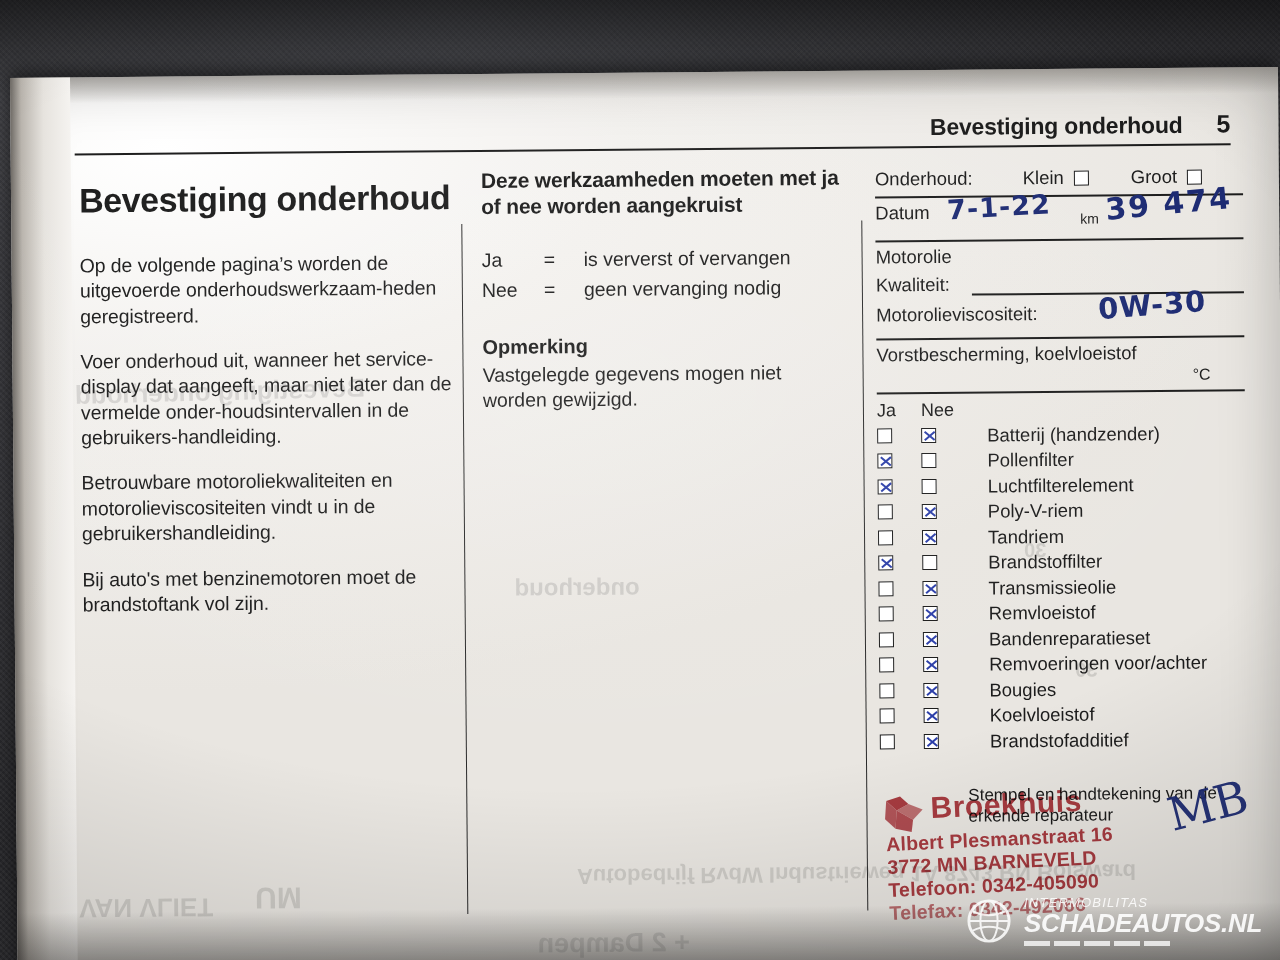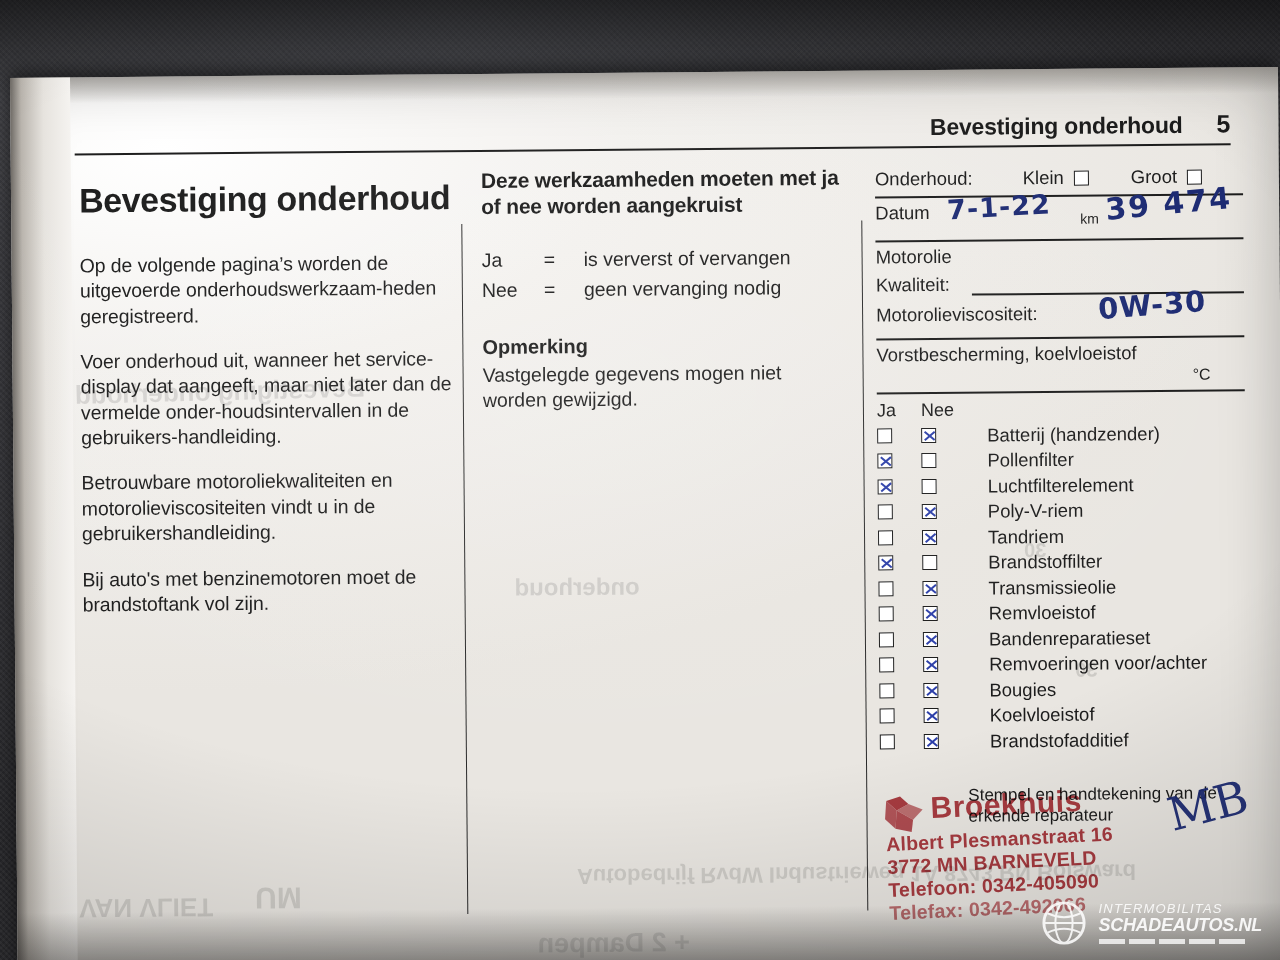--- a/index.html
+++ b/index.html
@@ -174,21 +174,21 @@
 
   
   .watermark {
     position: absolute; right: 18px; bottom: 14px;
     display: flex; align-items: center; gap: 12px;
     color: #ffffff; opacity: 0.9;
   }
   .wm-globe { width: 46px; height: 46px; opacity: 0.95; }
   .wm-texts { line-height: 1.05; font-style: italic; }
   .wm-top { font-size: 13px; letter-spacing: 1.2px; opacity: 0.95; }
-  .wm-main { font-size: 18px; font-weight: bold; letter-spacing: -0.3px; }
+  .wm-main { font-size: 26px; font-weight: bold; letter-spacing: -0.3px; }
   .wm-bars { display: flex; gap: 4px; margin-top: 4px; }
   .wm-bars i { display: block; width: 26px; height: 5px; background: #fff; opacity: 0.85; }
 </style>
 </head>
 <body>
 
 <div id="scene">
   <div class="bg"></div>
   <div class="bg-shadow"></div>
 

